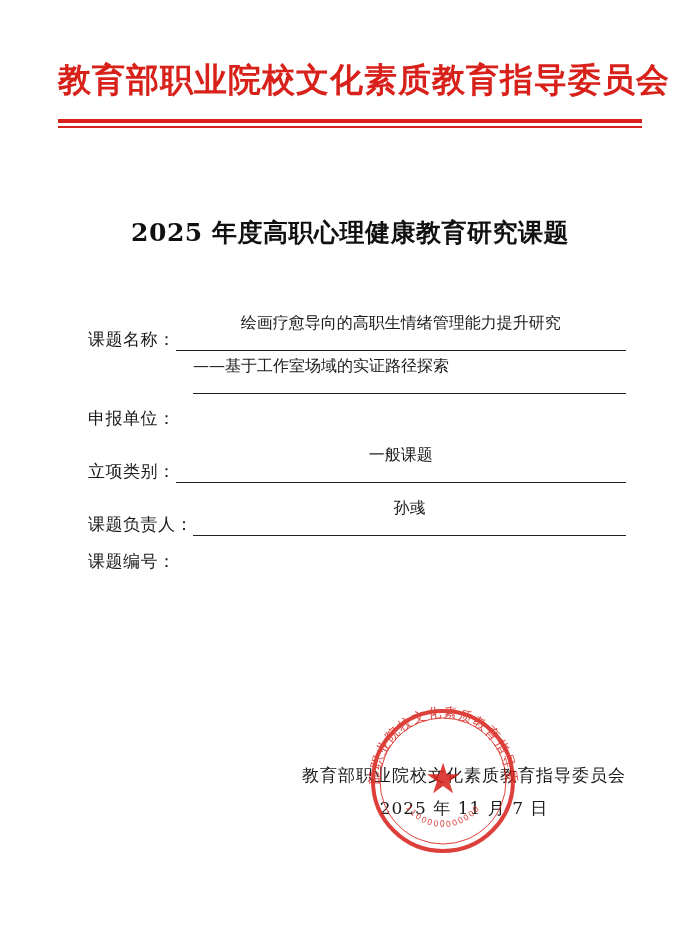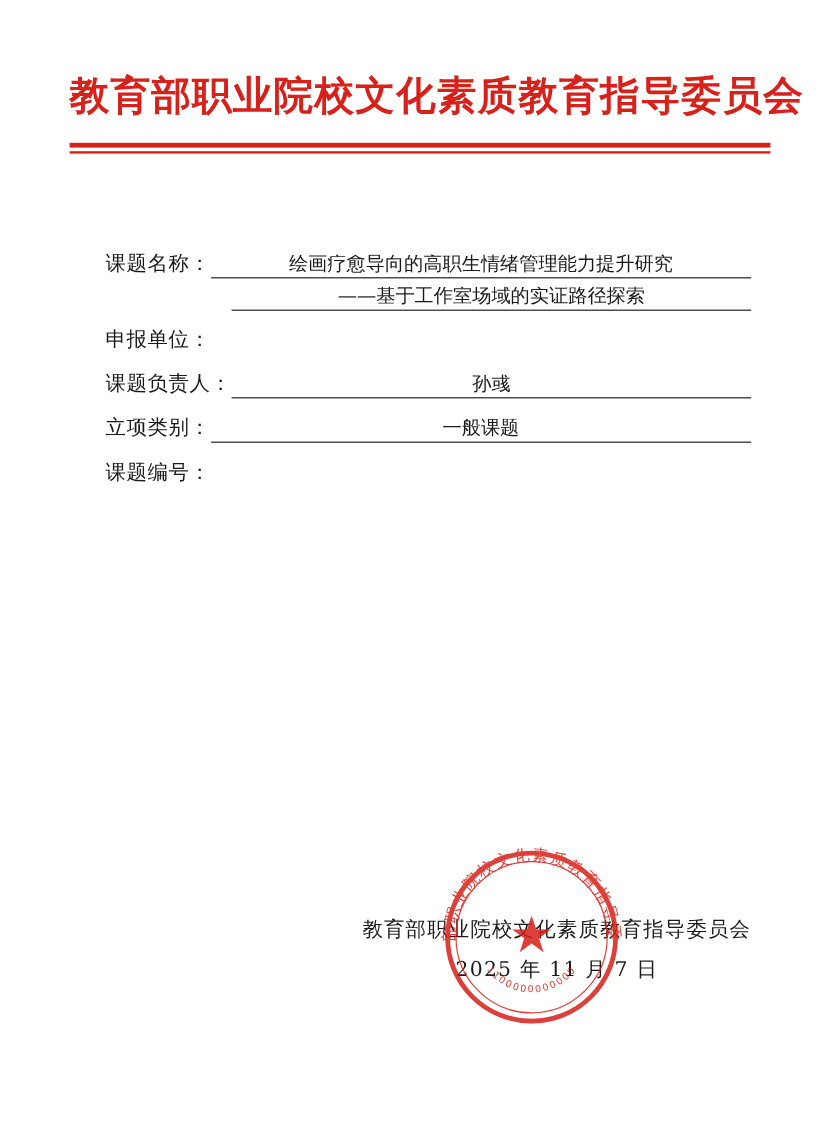--- a/index.html
+++ b/index.html
@@ -79,35 +79,35 @@
     flex: 0 0 auto;
     white-space: nowrap;
     font-family: "DejaVu Serif", serif;
     padding-bottom: 3px;
     letter-spacing: 0.5px;
   }
   .field-value {
     flex: 1 1 auto;
     border-bottom: 1px solid #222;
     text-align: center;
-    padding-bottom: 3px;
+    padding-bottom: 19px;
     font-family: "DejaVu Serif", serif;
     font-size: 16px;
     white-space: nowrap;
     overflow: hidden;
   }
   .field-row.continuation {
     margin-top: -10px;
     margin-bottom: 16px;
   }
   .field-row.continuation .field-spacer {
     flex: 0 0 105px;
   }
   .field-row.continuation .field-value {
-    text-align: center;
+    text-align: left;
   }
 
   
   .signature {
     position: absolute;
     right: 74px;
     bottom: 178px;
     text-align: center;
     font-family: "DejaVu Serif", serif;
     font-size: 17px;
@@ -139,45 +139,46 @@
 
   <div class="masthead">
     <div class="masthead-title">教育部职业院校文化素质教育指导委员会</div>
     <div class="rule-group">
       <div class="rule-thick"></div>
       <div class="rule-thin"></div>
     </div>
   </div>
 
   <div class="doc-title">
+    <div>2025 年度高职心理健康教育研究课题</div>
   </div>
 
   <div class="fields">
 
     <div class="field-row">
       <span class="field-label">课题名称：</span>
       <span class="field-value">绘画疗愈导向的高职生情绪管理能力提升研究</span>
     </div>
     <div class="field-row continuation">
       <span class="field-spacer"></span>
       <span class="field-value">——基于工作室场域的实证路径探索</span>
     </div>
 
     <div class="field-row">
       <span class="field-label">申报单位：</span>
     </div>
 
     <div class="field-row">
+      <span class="field-label">立项类别：</span>
+      <span class="field-value">一般课题</span>
+    </div>
+
+    <div class="field-row">
       <span class="field-label">课题负责人：</span>
       <span class="field-value">孙彧</span>
-    </div>
-
-    <div class="field-row">
-      <span class="field-label">立项类别：</span>
-      <span class="field-value">一般课题</span>
     </div>
 
     <div class="field-row">
       <span class="field-label">课题编号：</span>
     </div>
 
   </div>
 
   <div class="signature">
     <div>教育部职业院校文化素质教育指导委员会</div>

